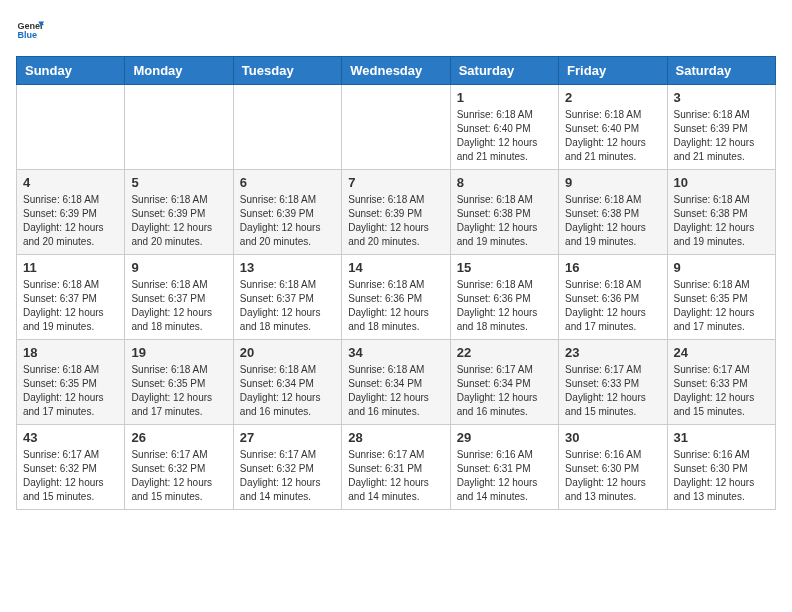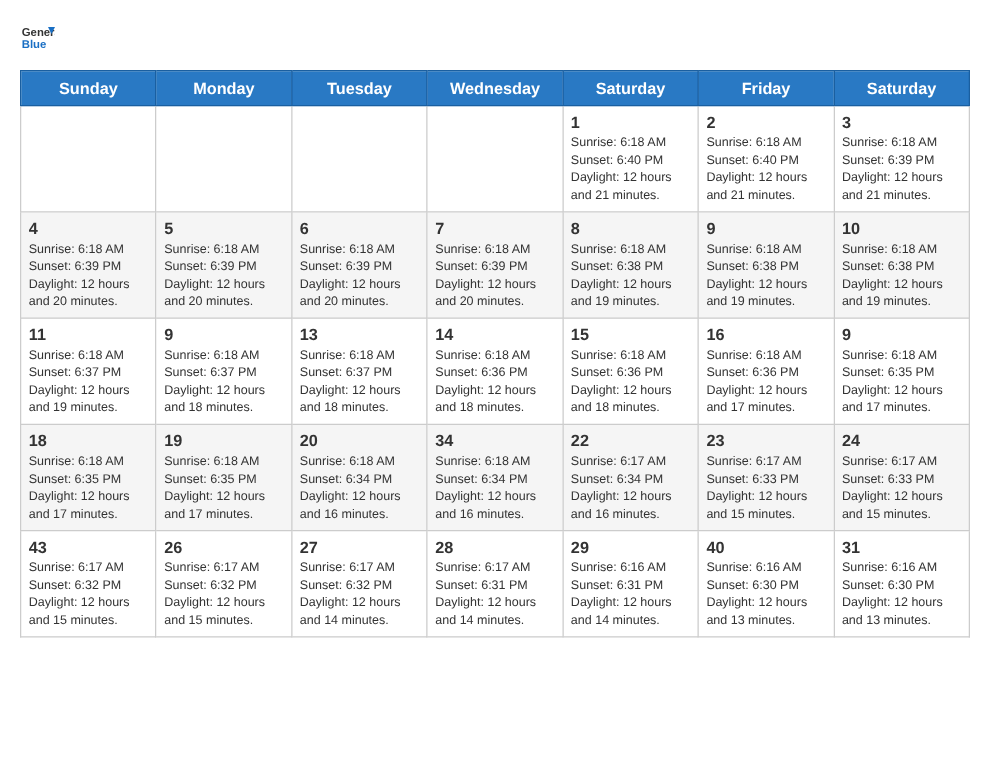--- a/index.html
+++ b/index.html
@@ -39,21 +39,21 @@
       color: #555;
     }
     .calendar {
       width: 100%;
       border-collapse: collapse;
       border: 1px solid #ccc;
     }
     .calendar th {
       background-color: #2979c4;
       color: #fff;
-      text-align: center;
+      text-align: left;
       padding: 6px 8px;
       font-size: 13px;
       font-weight: bold;
       border: 1px solid #1a5fa0;
     }
     .calendar td {
       vertical-align: top;
       padding: 5px 6px;
       border: 1px solid #ccc;
       font-size: 10.5px;
@@ -291,21 +291,21 @@
 Sunset: 6:31 PM
 Daylight: 12 hours and 14 minutes.</div>
         </td>
         <td>
           <span class="day-number">29</span>
           <div class="day-info" style="white-space: pre-line;">Sunrise: 6:16 AM
 Sunset: 6:31 PM
 Daylight: 12 hours and 14 minutes.</div>
         </td>
         <td>
-          <span class="day-number">40</span>
+          <span class="day-number">30</span>
           <div class="day-info" style="white-space: pre-line;">Sunrise: 6:16 AM
 Sunset: 6:30 PM
 Daylight: 12 hours and 13 minutes.</div>
         </td>
         <td>
           <span class="day-number">31</span>
           <div class="day-info" style="white-space: pre-line;">Sunrise: 6:16 AM
 Sunset: 6:30 PM
 Daylight: 12 hours and 13 minutes.</div>
         </td>

